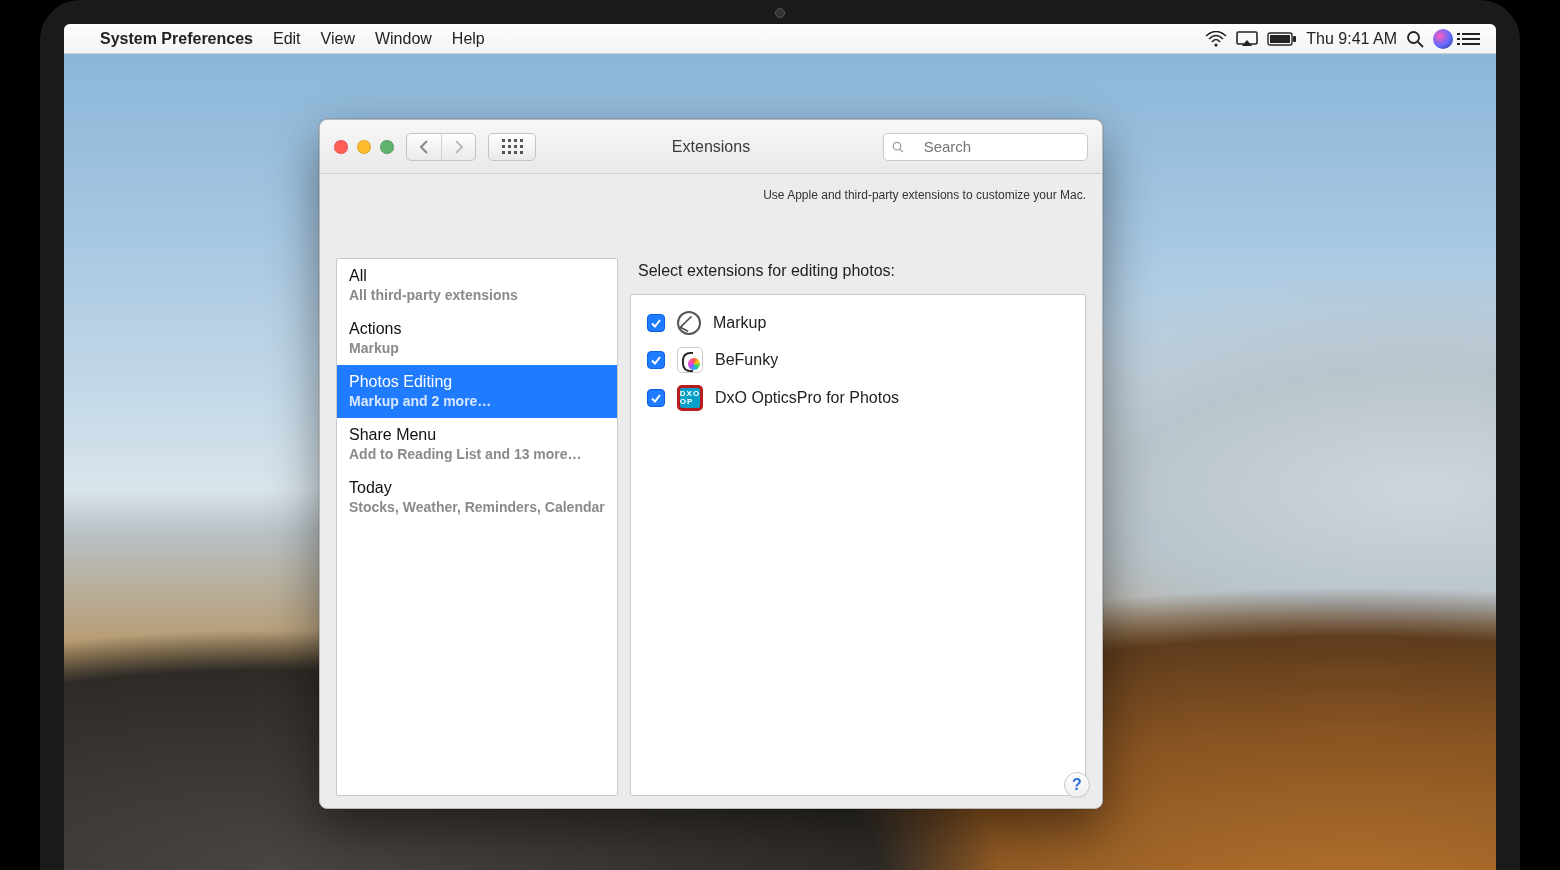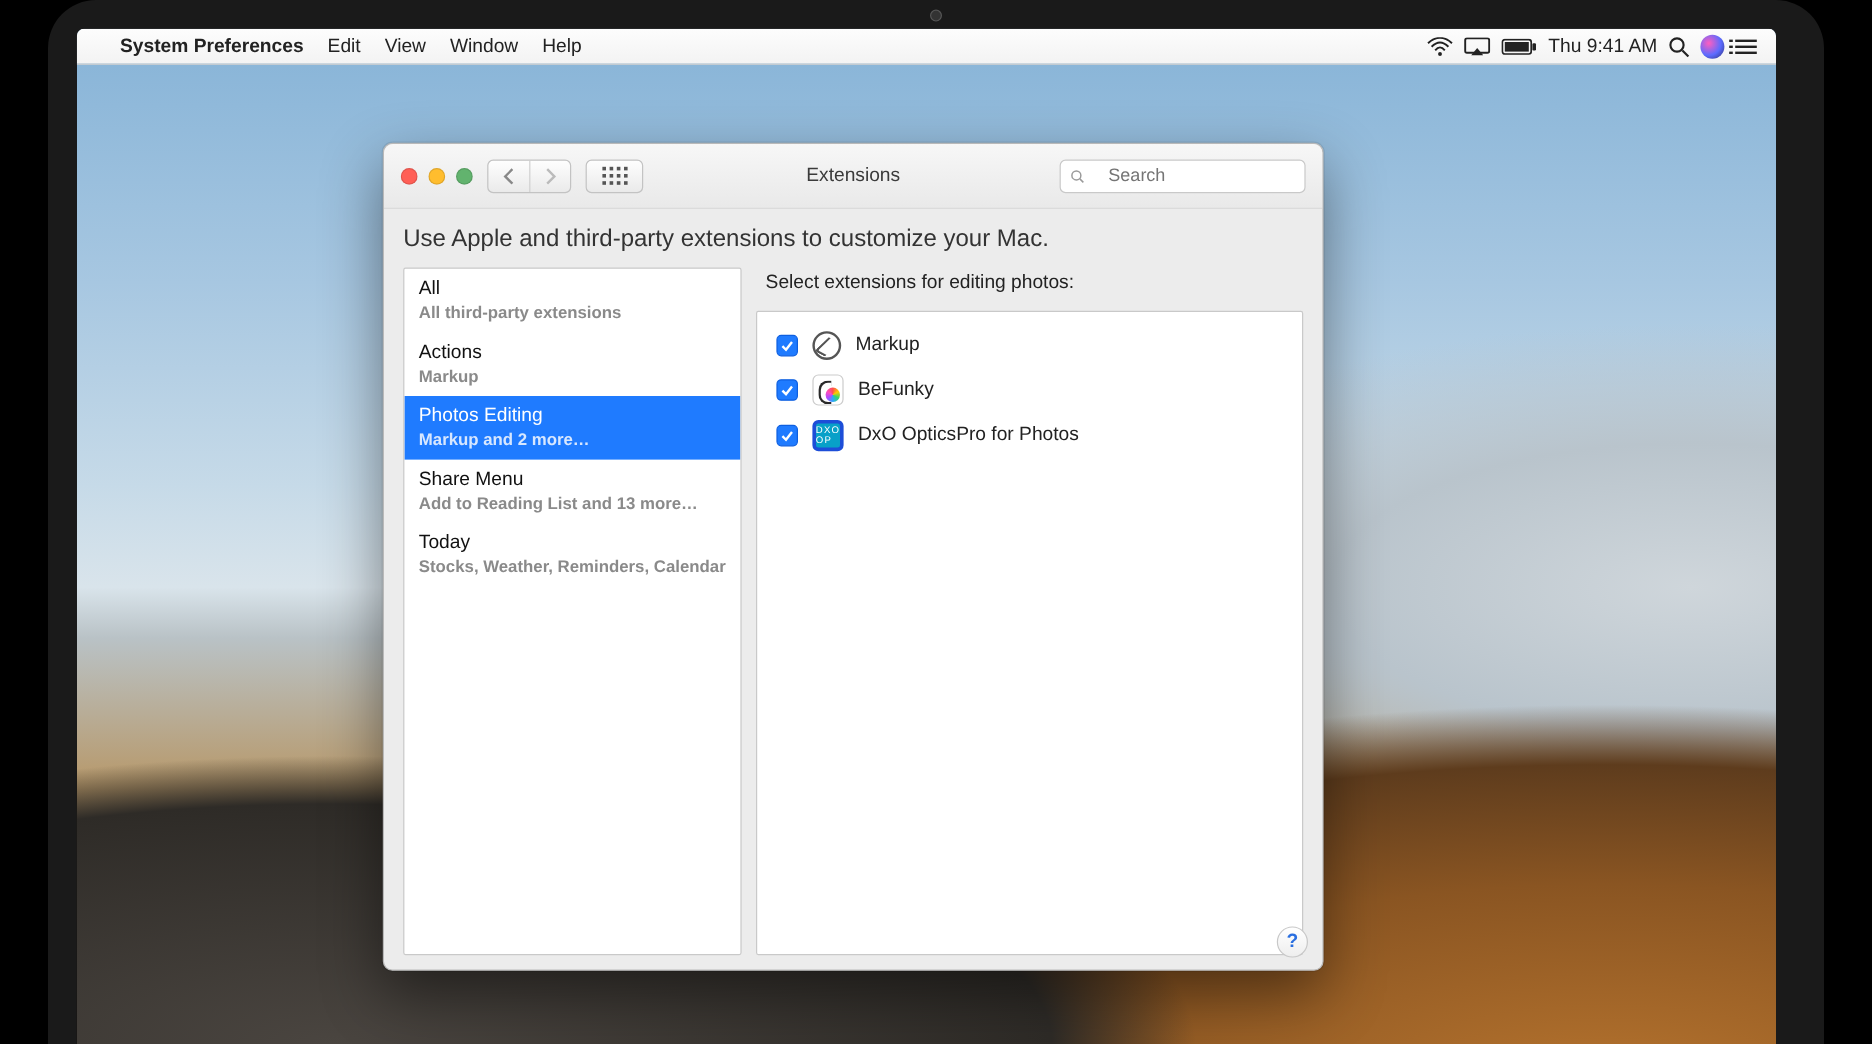--- a/index.html
+++ b/index.html
@@ -4,21 +4,21 @@
   <style>
     * { box-sizing: border-box; margin: 0; padding: 0; }
     body {
       font-family: -apple-system, "Helvetica Neue", Helvetica, Arial, sans-serif;
       background: #000;
       width: 1560px; height: 870px; overflow: hidden; position: relative;
     }
     
     .bezel {
       position: absolute; left: 40px; top: 0; width: 1480px; height: 870px;
-      background: #1a1a1a; border-radius: 40px 40px 0 0; padding: 24px 40px 0 24px;
+      background: #1a1a1a; border-radius: 40px 40px 0 0; padding: 24px 24px 0 24px;
     }
     
     .camera {
       position:absolute; top:8px; left:50%; transform:translateX(-50%);
       width:10px; height:10px; border-radius:50%; background:#333; border:1px solid #555;
     }
     .screen {
       width: 100%; height: 100%; background: #000; border-radius: 6px 6px 0 0; overflow: hidden; position: relative;
     }
     
@@ -72,22 +72,22 @@
     .segbtn .b { width:34px; display:flex; align-items:center; justify-content:center; color:#888; }
     .segbtn .b + .b { border-left:1px solid #d0d0d0; }
     .gridbtn { width:48px; height:28px; border:1px solid #c3c3c3; border-radius:5px; background:linear-gradient(#fefefe,#eaeaea); display:flex; align-items:center; justify-content:center; }
     .gridbtn .dots{display:grid;grid-template-columns:repeat(4,3px);grid-auto-rows:3px;gap:3px}
     .gridbtn .dots span{background:#555;width:3px;height:3px}
     .wintitle{position:absolute;left:0;right:0;text-align:center;font-size:16px;color:#3b3b3b;pointer-events:none}
     .searchwrap{ margin-left:auto; width:205px; height:28px; border:1px solid #c9c9c9; border-radius:5px; background:#fff; display:flex; align-items:center; padding:0 8px; gap:20px; color:#999; font-size:14px;}
     .searchwrap input{border:none;outline:none;width:100%;font-size:15px;color:#333;background:transparent}
 
     .content { padding:14px 16px 12px 16px; display:flex; flex-direction:column; gap:12px; flex:1; }
-    .instruction{ font-size:20px; color:#333; }
-    .columns{ display:flex; gap:12px; flex:1; min-height:0;}
+    .instruction{ font-size:12px; color:#333;text-align:right; }
+    .columns{ display:flex; gap:12px; flex:1; min-height:0;margin-top:44px;}
     .leftcol{ width:282px; background:#fff; border:1px solid #c9c9c9; border-radius:2px; overflow:hidden;}
     .cat { padding:8px 12px 9px; }
     .cat .title{ font-size:16px; color:#111; }
     .cat .sub{ font-size:14px; color:#8a8a8a; margin-top:2px;font-weight:bold; }
     .cat.selected{ background:#1f7bff; }
     .cat.selected .title{ color:#fff; }
     .cat.selected .sub{ color:#d7e7ff; }
 
     .rightcol{ flex:1; display:flex; flex-direction:column; gap:10px;}
     .panehead{ font-size:16px; color:#222; padding:4px 8px;}
@@ -95,21 +95,21 @@
     .row{ display:flex; align-items:center; gap:12px; padding:6px 4px; font-size:16px; color:#222;}
     .chk{ width:18px; height:18px; border-radius:4px; background:#1f7bff; border:1px solid #0e5fe0; display:flex; align-items:center; justify-content:center; }
     .chk svg{display:block}
     .appicon{ width:26px; height:26px; border-radius:5px; display:flex; align-items:center; justify-content:center; font-size:12px; }
     .markup-icon{ border:2px solid #555; border-radius:50%; width:24px;height:24px; position:relative;}
     .markup-icon::after{content:"";position:absolute;left:5px;top:3px;width:8px;height:14px;border:2px solid #555;border-top:none;border-right:none;transform:rotate(28deg) skewX(-18deg);border-radius:0 0 0 3px}
     .befunky-icon{background:#fff;border:1px solid #ccc;position:relative}
     .befunky-icon::before{content:"";position:absolute;left:4px;top:4px;width:9px;height:16px;border:2px solid #2a2a2a;border-right:none;border-radius:8px 0 0 8px}
     .befunky-icon::after{content:"";position:absolute;right:2px;bottom:2px;width:12px;height:12px;border-radius:50%;
       background:conic-gradient(#ff4d4d,#ffcc00,#35d46a,#2aa7ff,#b04dff,#ff4dbf,#ff4d4d);}
-    .dxo-icon{background:#08a0c8;color:#fff;font-weight:400;font-size:8px;line-height:1;display:flex;flex-direction:column;align-items:center;justify-content:center;border:3px solid #1d4ed8;letter-spacing:1px}
+    .dxo-icon{background:#08a0c8;color:#fff;font-weight:700;font-size:8px;line-height:1;display:flex;flex-direction:column;align-items:center;justify-content:center;border:3px solid #b91c1c;letter-spacing:1px}
     .helpbtn{position:absolute;right:12px;bottom:10px;width:26px;height:26px;border-radius:50%;background:linear-gradient(#fff,#eee);border:1px solid #c8c8c8;display:flex;align-items:center;justify-content:center;color:#2a6fe0;font-weight:600}
   </style>
 </head>
 <body>
 
 <div class="bezel">
   <div class="camera"></div>
   <div class="screen">
     <div class="wallpaper"></div>
 

